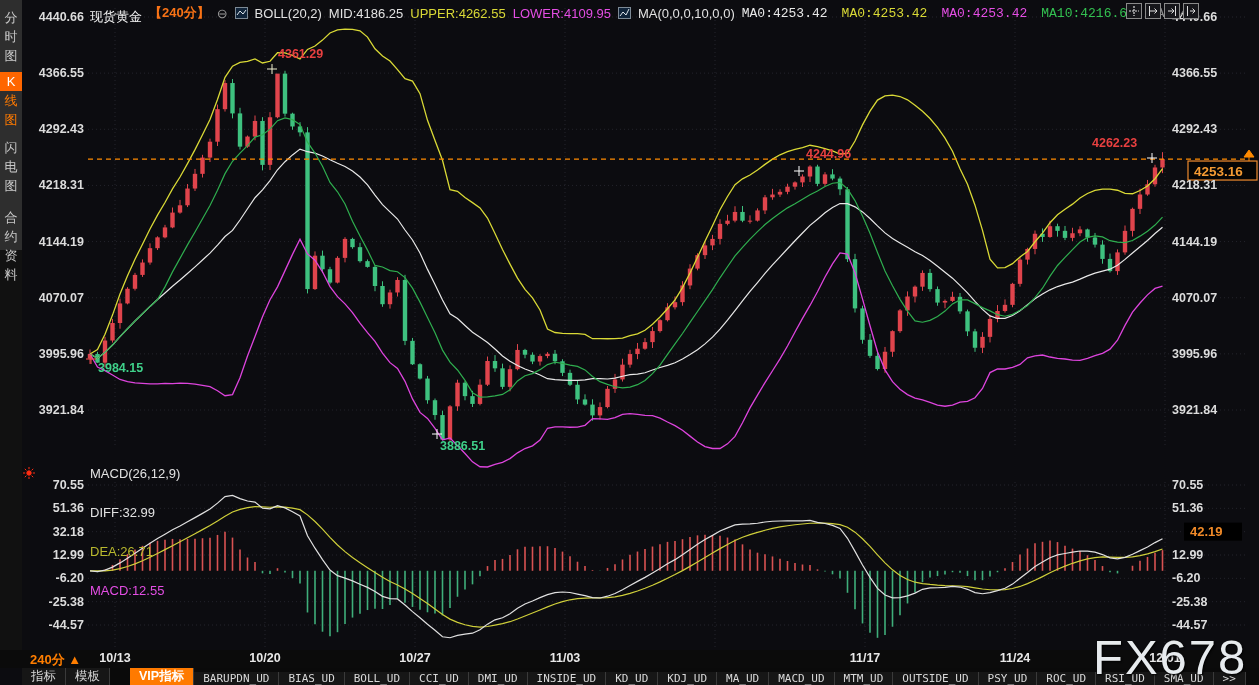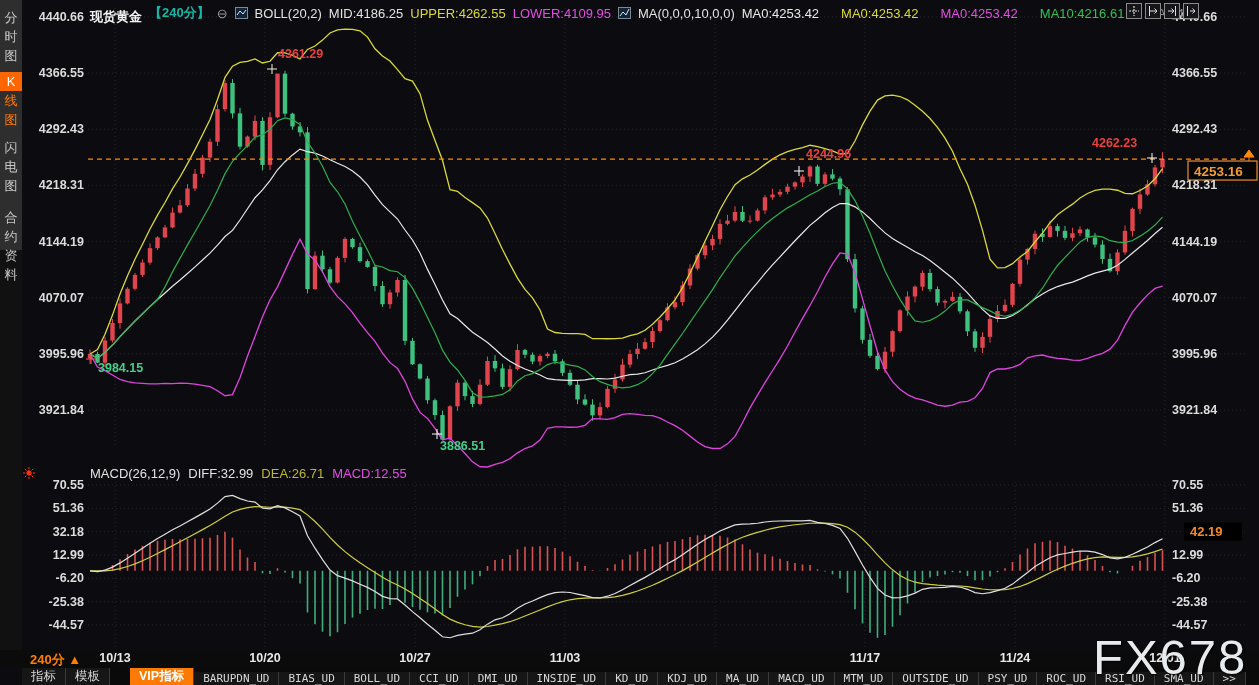--- a/index.html
+++ b/index.html
@@ -9,31 +9,31 @@
   
   .sidebar{position:absolute;left:0;top:0;width:22px;height:650px;background:#111;z-index:30;}
   .sidebar .gray{position:absolute;left:0;top:0;width:22px;height:250px;background:#2e2e2e;}
   .tab{position:absolute;left:0;width:22px;cursor:pointer;}
   .tab .ch{width:22px;height:19px;line-height:19px;text-align:center;font-size:13px;color:#c9c9c9;}
   .tab.active .ch{color:#ff7a00;}
   .tab.active .ch.hot{background:#ff6600;color:#fff;}
   
   .hdr{position:absolute;left:90px;top:4px;height:18px;z-index:20;display:flex;align-items:center;
        gap:7px;font-size:13px;color:#e2e2e2;white-space:nowrap;}
-  .hdr b{font-weight:700;color:#f2f2f2;margin-top:8px;}
-  .orange{color:#14b8a6;font-weight:700;}
+  .hdr b{font-weight:400;color:#f2f2f2;margin-top:8px;}
+  .orange{color:#f97316;font-weight:700;}
   .gicon{color:#9a9a9a;font-size:13px;}
   .yel{color:#d9d936;} .mag{color:#e44ee4;}
   .mini{display:inline-block;}
   .corner{position:absolute;top:3px;left:1126px;display:flex;gap:3px;z-index:25;}
   .cicon{width:14px;height:14px;border:1px solid #8a8a8a;background:#16161a;display:flex;
          align-items:center;justify-content:center;cursor:pointer;}
   
-  .macdhdr{position:absolute;left:90px;top:466px;z-index:20;display:flex;gap:8px;
-           font-size:13px;color:#e2e2e2;white-space:nowrap;}
+  .macdhdr{position:absolute;left:90px;top:466px;z-index:20;display:flex;gap:24px;
+           font-size:13px;color:#e2e2e2;white-space:nowrap;flex-direction:column;}
   .dea{color:#b9b92e;}
   .sun{position:absolute;left:22px;top:466px;z-index:20;}
   
   .daterow{position:absolute;left:0;top:650px;width:1259px;height:18px;background:#0b0b0b;z-index:20;}
   .period{position:absolute;left:30px;top:1px;color:#ff7e00;font-weight:700;font-size:13px;}
   .dlbl{position:absolute;top:1px;transform:translateX(-50%);color:#e8e8e8;font-weight:700;font-size:12.5px;}
   .dhl{position:absolute;left:663px;top:0;background:#050505;color:#ff9015;font-weight:700;
        font-size:12.5px;padding:1px 6px;border:1px solid #1c1c1c;}
   .toolbar{position:absolute;left:22px;top:668px;width:1237px;height:17px;background:#0a0a0a;
            display:flex;align-items:flex-end;z-index:20;}
@@ -606,21 +606,21 @@
       </svg>
     <span>BOLL(20,2)</span>
     <span>MID:4186.25</span>
     <span class="yel">UPPER:4262.55</span>
     <span class="mag">LOWER:4109.95</span>
     <svg class="mini" width="13" height="12">
         <rect x="0.5" y="0.5" width="12" height="11" fill="#10243a" stroke="#7d8a96"></rect>
         <polyline points="2,9 5,5 8,8 11,2" fill="none" stroke="#dfe6ec" stroke-width="1"></polyline>
       </svg>
     <span>MA(0,0,0,10,0,0)</span>
-    <span id="mavals" style="display:flex;gap:22px;">
+    <span id="mavals" style="display:flex;gap:14px;font-family:Liberation Mono, monospace;">
         <span style="color: rgb(232, 232, 232);">MA0:4253.42</span>
         <span style="color: rgb(217, 217, 54);">MA0:4253.42</span>
         <span style="color: rgb(228, 78, 228);">MA0:4253.42</span>
         <span style="color: rgb(51, 193, 81);">MA10:4216.61</span>
         <span style="color: rgb(143, 143, 143);">MA0:4</span>
       </span>
   </div>
 
   <div class="corner">
     <div class="cicon">

